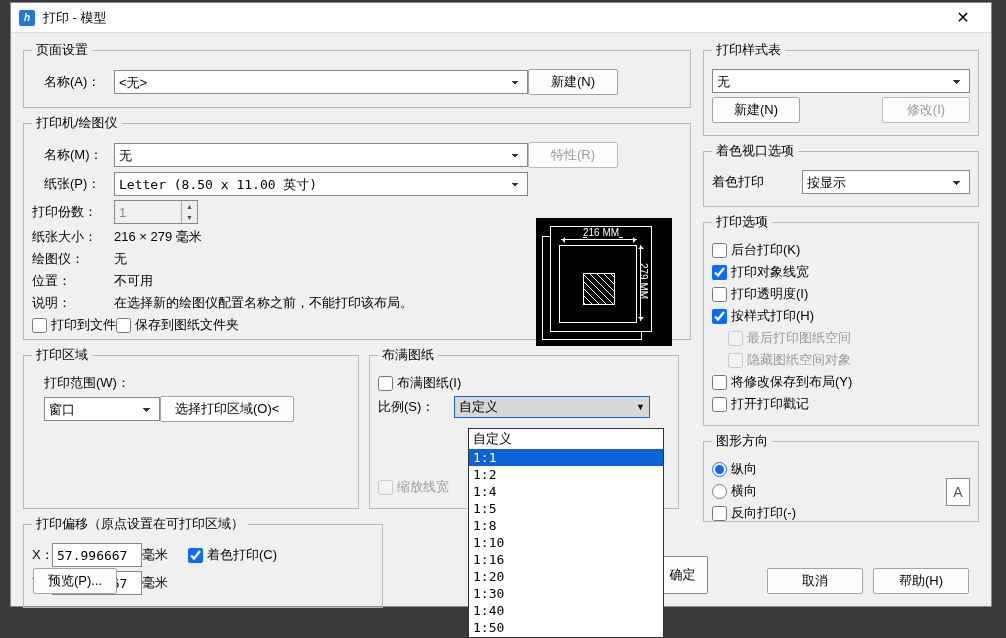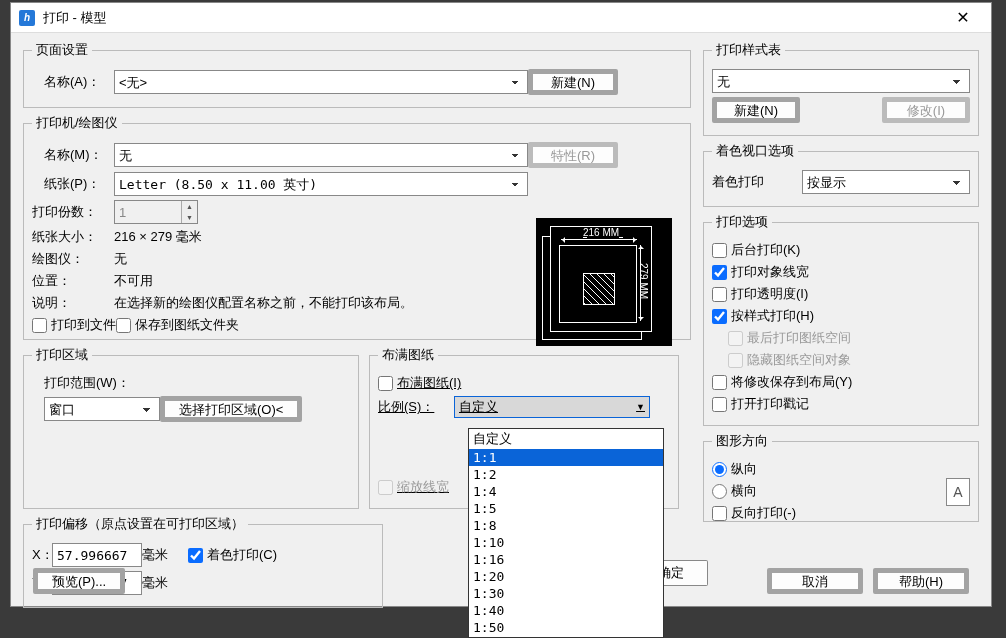--- a/index.html
+++ b/index.html
@@ -11,21 +11,21 @@
 .titlebar .close { width: 40px; height: 30px; display: flex; align-items: center; justify-content: center; font-size: 16px; cursor: pointer; }
 .body { flex: 1; display: flex; padding: 8px 12px 10px 12px; gap: 12px; }
 .left { width: 668px; display: flex; flex-direction: column; gap: 6px; }
 .right { flex: 1; display: flex; flex-direction: column; gap: 6px; }
 fieldset { border: 1px solid #bbb; padding: 6px 8px 8px 8px; }
 legend { padding: 0 4px; color: #000; }
 .row { display: flex; align-items: center; margin: 4px 0; }
 .label { min-width: 82px; color: #000; }
 select, input[type=text] { height: 24px; border: 1px solid #888; background: #fff; padding: 0 4px; font-size: 13px; }
 select { appearance: none; background-image: linear-gradient(45deg, transparent 50%, #333 50%), linear-gradient(135deg, #333 50%, transparent 50%); background-position: calc(100% - 12px) 10px, calc(100% - 8px) 10px; background-size: 4px 4px, 4px 4px; background-repeat: no-repeat; padding-right: 22px; }
-button { height: 26px; border: 5px solid #a3a3a3; background: #fdfdfd; padding: 0 14px; cursor: pointer; border-radius: 2px; }
+button { height: 26px; border: 1px solid #a3a3a3; background: #fdfdfd; padding: 0 14px; cursor: pointer; border-radius: 2px; }
 button:disabled { color: #999; border-color: #bbb; cursor: default; }
 input[type=text]:disabled, select:disabled { background: #f0f0f0; color: #888; }
 .paperpreview { position: absolute; left: 536px; top: 218px; width: 136px; height: 128px; background: #000; }
 .sheet-outer { position: absolute; left: 6px; top: 18px; width: 100px; height: 104px; border: 1px solid #fff; }
 .sheet { position: absolute; left: 14px; top: 8px; width: 102px; height: 106px; border: 1px solid #fff; background: #000; }
 .sheet .dim-top { position: absolute; top: 0; left: 12px; right: 12px; height: 14px; color: #fff; font-size: 10px; text-align: center; }
 .sheet .dim-top::before, .sheet .dim-top::after { content:''; position:absolute; top:10px; width: 4px; height:1px; background:#fff; }
 .sheet .dim-top-line { position:absolute; top:12px; left:10px; right:14px; height:1px; background:#fff;}
 .sheet .dim-top-line::before{content:'';position:absolute;left:-2px;top:-2px;border:3px solid transparent;border-right-color:#fff;}
 .sheet .dim-top-line::after{content:'';position:absolute;right:-2px;top:-2px;border:3px solid transparent;border-left-color:#fff;}
@@ -47,24 +47,24 @@
 .chk input { width: 15px; height: 15px; accent-color: #0a6cff; }
 .radio { display: flex; align-items: center; gap: 4px; }
 .radio input { width: 15px; height: 15px; accent-color: #0a6cff; }
 .orient-icon { width: 24px; height: 28px; border: 1px solid #888; background: #fff; display: flex; align-items: center; justify-content: center; color: #555; font-size: 14px; position: absolute; right: 8px; top: 28px; }
 .bottom-btns { position: absolute; right: 22px; bottom: 12px; display: flex; gap: 10px; }
 .bottom-btns button { width: 96px; }
 .preview-btn { position: absolute; left: 22px; bottom: 12px; }
 .spin { position:relative; display:inline-block; }
 .spin .arrows { position:absolute; right:1px; top:1px; bottom:1px; width:16px; display:flex; flex-direction:column; }
 .spin .arrows span { flex:1; border-left:1px solid #aaa; display:flex; align-items:center; justify-content:center; font-size:7px; color:#555; cursor:pointer; background:#eee;}
-.fs-scale .rowx { display:flex; align-items:center; gap:6px; margin:4px 0;text-decoration:underline;}
+.fs-scale .rowx { display:flex; align-items:center; gap:6px; margin:4px 0;}
 .hidden-chk { color:#999; }
 .hidden-chk input { accent-color:#999; }
-.ok-btn-peek { position:absolute; left:647px; bottom:20px; width:50px; height:26px; border:1px solid #888; border-left:none; background:#fdfdfd; display:flex; align-items:center; border-radius: 0 2px 2px 0; }
+.ok-btn-peek { position:absolute; left:647px; bottom:12px; width:50px; height:38px; border:1px solid #888; border-left:none; background:#fdfdfd; display:flex; align-items:center; justify-content:center; border-radius: 0 2px 2px 0; }
 </style>
 </head>
 <body>
 
 <div class="window">
   <div class="titlebar">
     <div class="icon">h</div>
     <div class="title">打印 - 模型</div>
     <div class="close">✕</div>
   </div>

